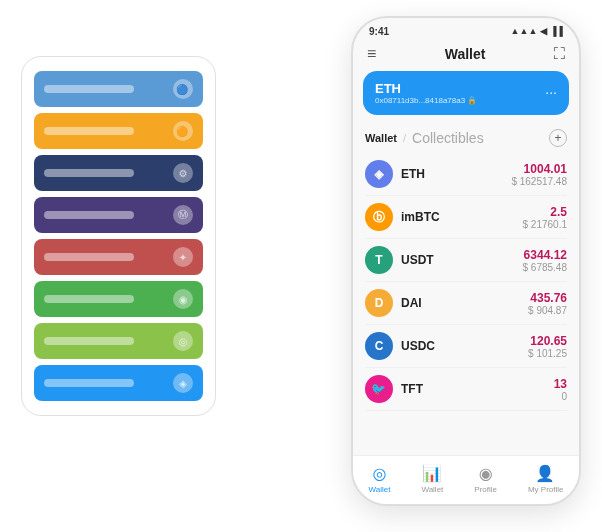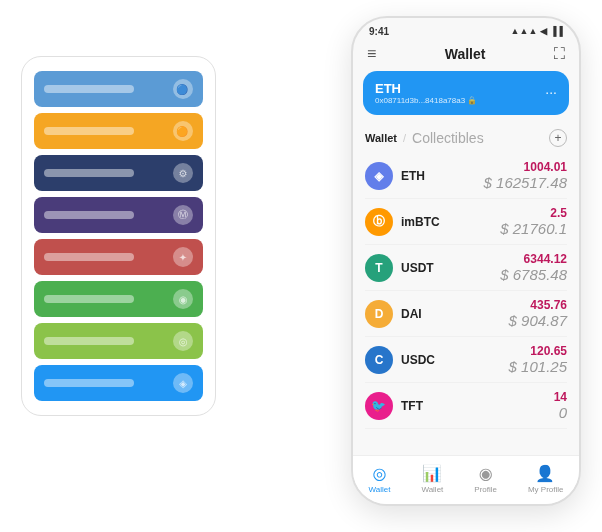--- a/index.html
+++ b/index.html
@@ -238,23 +238,22 @@
       text-align: right;
     }
 
     .asset-amount {
       font-size: 12px;
       font-weight: 600;
       color: #be185d;
     }
 
     .asset-usd {
-      font-size: 15px;
+      font-size: 10px;
       color: #999;
-      font-style: italic;
     }
 
     
     .bottom-nav {
       display: flex;
       align-items: center;
       justify-content: space-around;
       padding: 8px 0 10px;
       border-top: 1px solid #eee;
       background: #fff;
@@ -418,21 +417,21 @@
       </div>
     </div>
         <div class="asset-item">
       <div class="asset-left">
         <div class="asset-icon" style="background:#E91E8C; color:white;">
           <span style="font-size:12px;font-weight:700;">🐦</span>
         </div>
         <span class="asset-name">TFT</span>
       </div>
       <div class="asset-right">
-        <div class="asset-amount">14</div>
+        <div class="asset-amount">13</div>
         <div class="asset-usd">0</div>
       </div>
     </div>
       </div>
 
     <div class="bottom-nav">
     <div class="nav-item active">
       <span class="nav-item-icon" style="color:#2196F3">◎</span>
       <span class="nav-item-label" style="color:#2196F3">Wallet</span>
     </div>

